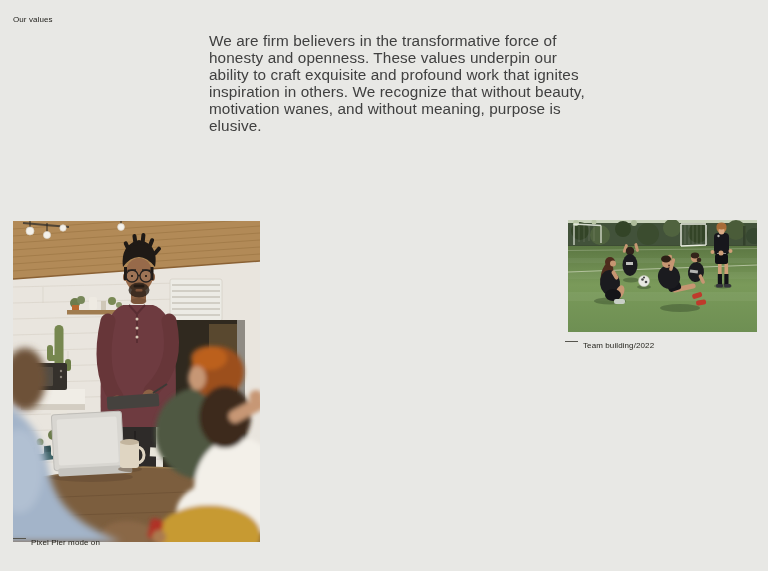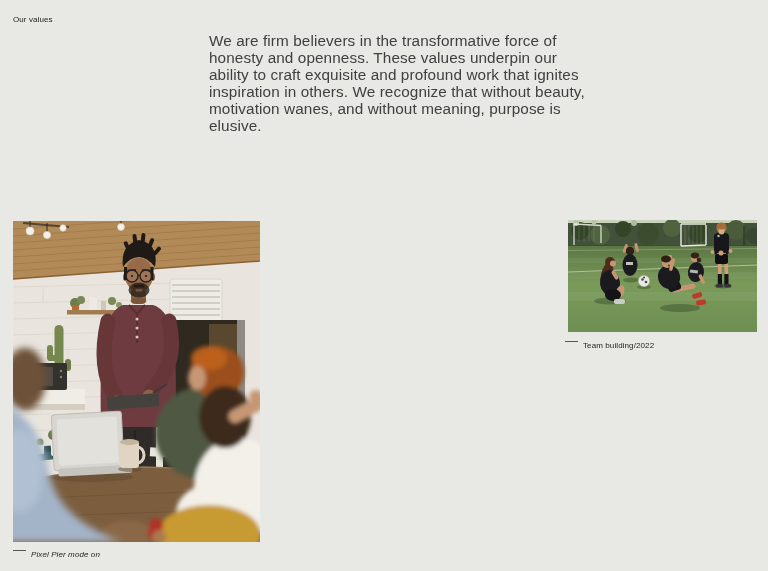--- a/index.html
+++ b/index.html
@@ -20,21 +20,21 @@
   }
   .figure{position:absolute;margin:0;padding:0;}
   .figure svg{display:block;width:100%;height:100%;}
   .figure-meeting{left:13px;top:221px;width:247px;height:321px;}
   .figure-team{left:568px;top:220px;width:189px;height:112px;}
   .caption{
     position:absolute;display:flex;align-items:flex-start;gap:5px;
     font-size:8px;font-weight:500;color:#27261f;letter-spacing:.1px;
   }
   .caption .dash{display:inline-block;width:13px;height:1px;background:#56554e;}
-  .caption-meeting{left:13px;top:550px;font-style:italic;}
+  .caption-meeting{left:13px;top:538px;}
   .caption-team{left:565px;top:341px;}
 </style>
 </head>
 <body style="background: rgb(232, 232, 229); color: rgb(35, 34, 30);">
 
 <div class="section-label">Our values</div>
 
 <p class="intro-paragraph">We are firm believers in the transformative force of honesty and openness. These values underpin our ability to craft exquisite and profound work that ignites inspiration in others. We recognize that without beauty, motivation wanes, and without meaning, purpose is elusive.</p>
 
 <figure class="figure figure-meeting">

